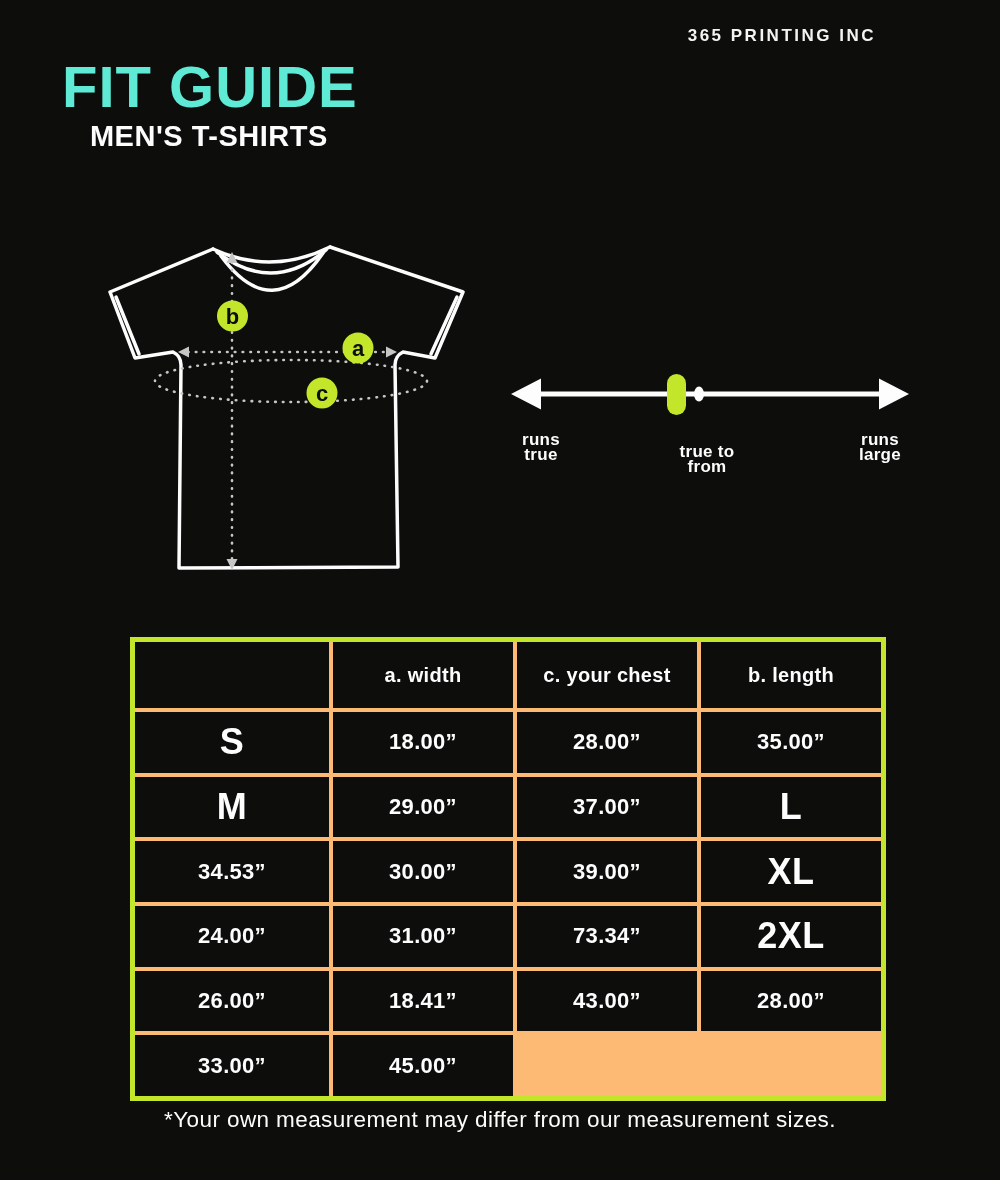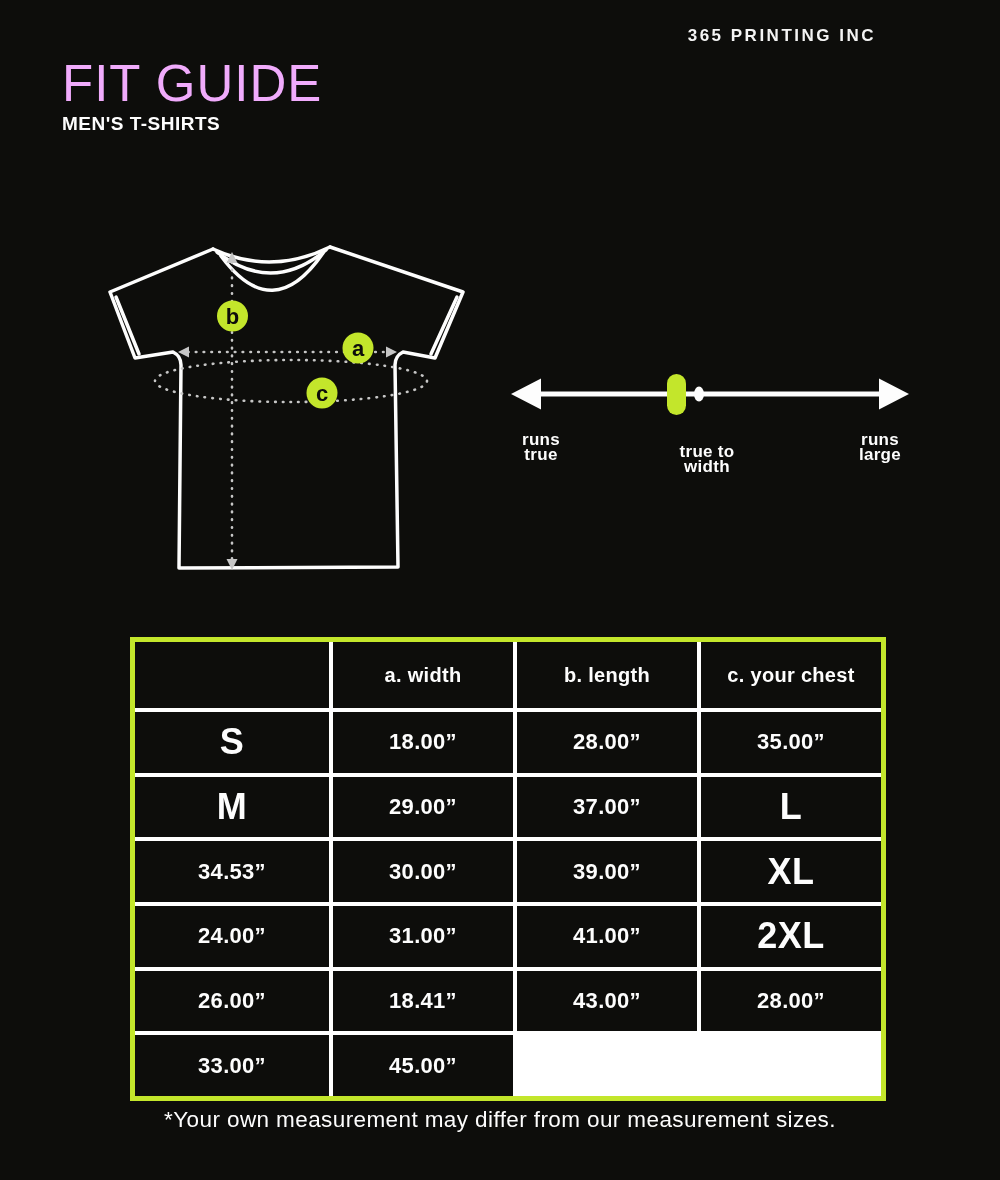--- a/index.html
+++ b/index.html
@@ -31,31 +31,31 @@
 
   
   .title-block {
     position: absolute;
     left: 62px;
     top: 58px;
     display: inline-block;
   }
   .title {
     margin: 0;
-    font-size: 51px;
+    font-size: 58px;
     line-height: 1.0;
-    font-weight: normal;
+    font-weight: bold;
     letter-spacing: 1px;
-    color: #f0abfc;
+    color: #5eead4;
     white-space: nowrap;
   }
   .subtitle {
     margin: 4px 2px 0 0;
-    text-align: left;
-    font-size: 19px;
+    text-align: center;
+    font-size: 29px;
     font-weight: bold;
     letter-spacing: 0.5px;
     color: #fdfdfd;
     white-space: nowrap;
   }
 
   
   .tshirt-wrap {
     position: absolute;
     left: 95px;
@@ -90,21 +90,21 @@
 
   
   .size-table {
     position: absolute;
     left: 130px;
     top: 637px;
     width: 756px;
     height: 464px;
     box-sizing: border-box;
     border: 5px solid #c3e62b;
-    background: #ffffff;
+    background: #fdba74;
     display: grid;
     grid-template-columns: 194px 180px 180px 1fr;
     grid-template-rows: 66px repeat(6, 1fr);
     gap: 4px;
   }
   .size-table .cell {
     background: #0d0d0b;
     display: flex;
     align-items: center;
     justify-content: center;
@@ -186,52 +186,52 @@
       <path d="M404,32 L374,16.5 L374,47.5 Z" fill="#fdfdfd"></path>
       <rect x="162" y="12" width="19" height="41" rx="9.5" fill="#c3e62b"></rect>
       <ellipse cx="194" cy="32" rx="5" ry="7.5" fill="#fdfdfd"></ellipse>
     </svg>
     <div class="scale-label pos-left">
       <div>runs</div>
       <div>true</div>
     </div>
     <div class="scale-label pos-center">
       <div>true to</div>
-      <div>width</div>
+      <div>from</div>
     </div>
     <div class="scale-label pos-right">
       <div>runs</div>
       <div>large</div>
     </div>
   </div>
 
   <div class="size-table">
     <div class="cell head"></div>
     <div class="cell head">a. width</div>
+    <div class="cell head">c. your chest</div>
     <div class="cell head">b. length</div>
-    <div class="cell head">c. your chest</div>
 
     <div class="cell size">S</div>
     <div class="cell val">18.00”</div>
     <div class="cell val">28.00”</div>
     <div class="cell val">35.00”</div>
 
     <div class="cell size">M</div>
     <div class="cell val">29.00”</div>
     <div class="cell val">37.00”</div>
 
     <div class="cell size">L</div>
     <div class="cell val">34.53”</div>
     <div class="cell val">30.00”</div>
     <div class="cell val">39.00”</div>
 
     <div class="cell size">XL</div>
     <div class="cell val">24.00”</div>
     <div class="cell val">31.00”</div>
-    <div class="cell val">41.00”</div>
+    <div class="cell val">73.34”</div>
 
     <div class="cell size">2XL</div>
     <div class="cell val">26.00”</div>
     <div class="cell val">18.41”</div>
     <div class="cell val">43.00”</div>
 
     <div class="cell val">28.00”</div>
     <div class="cell val">33.00”</div>
     <div class="cell val">45.00”</div>
   </div>

